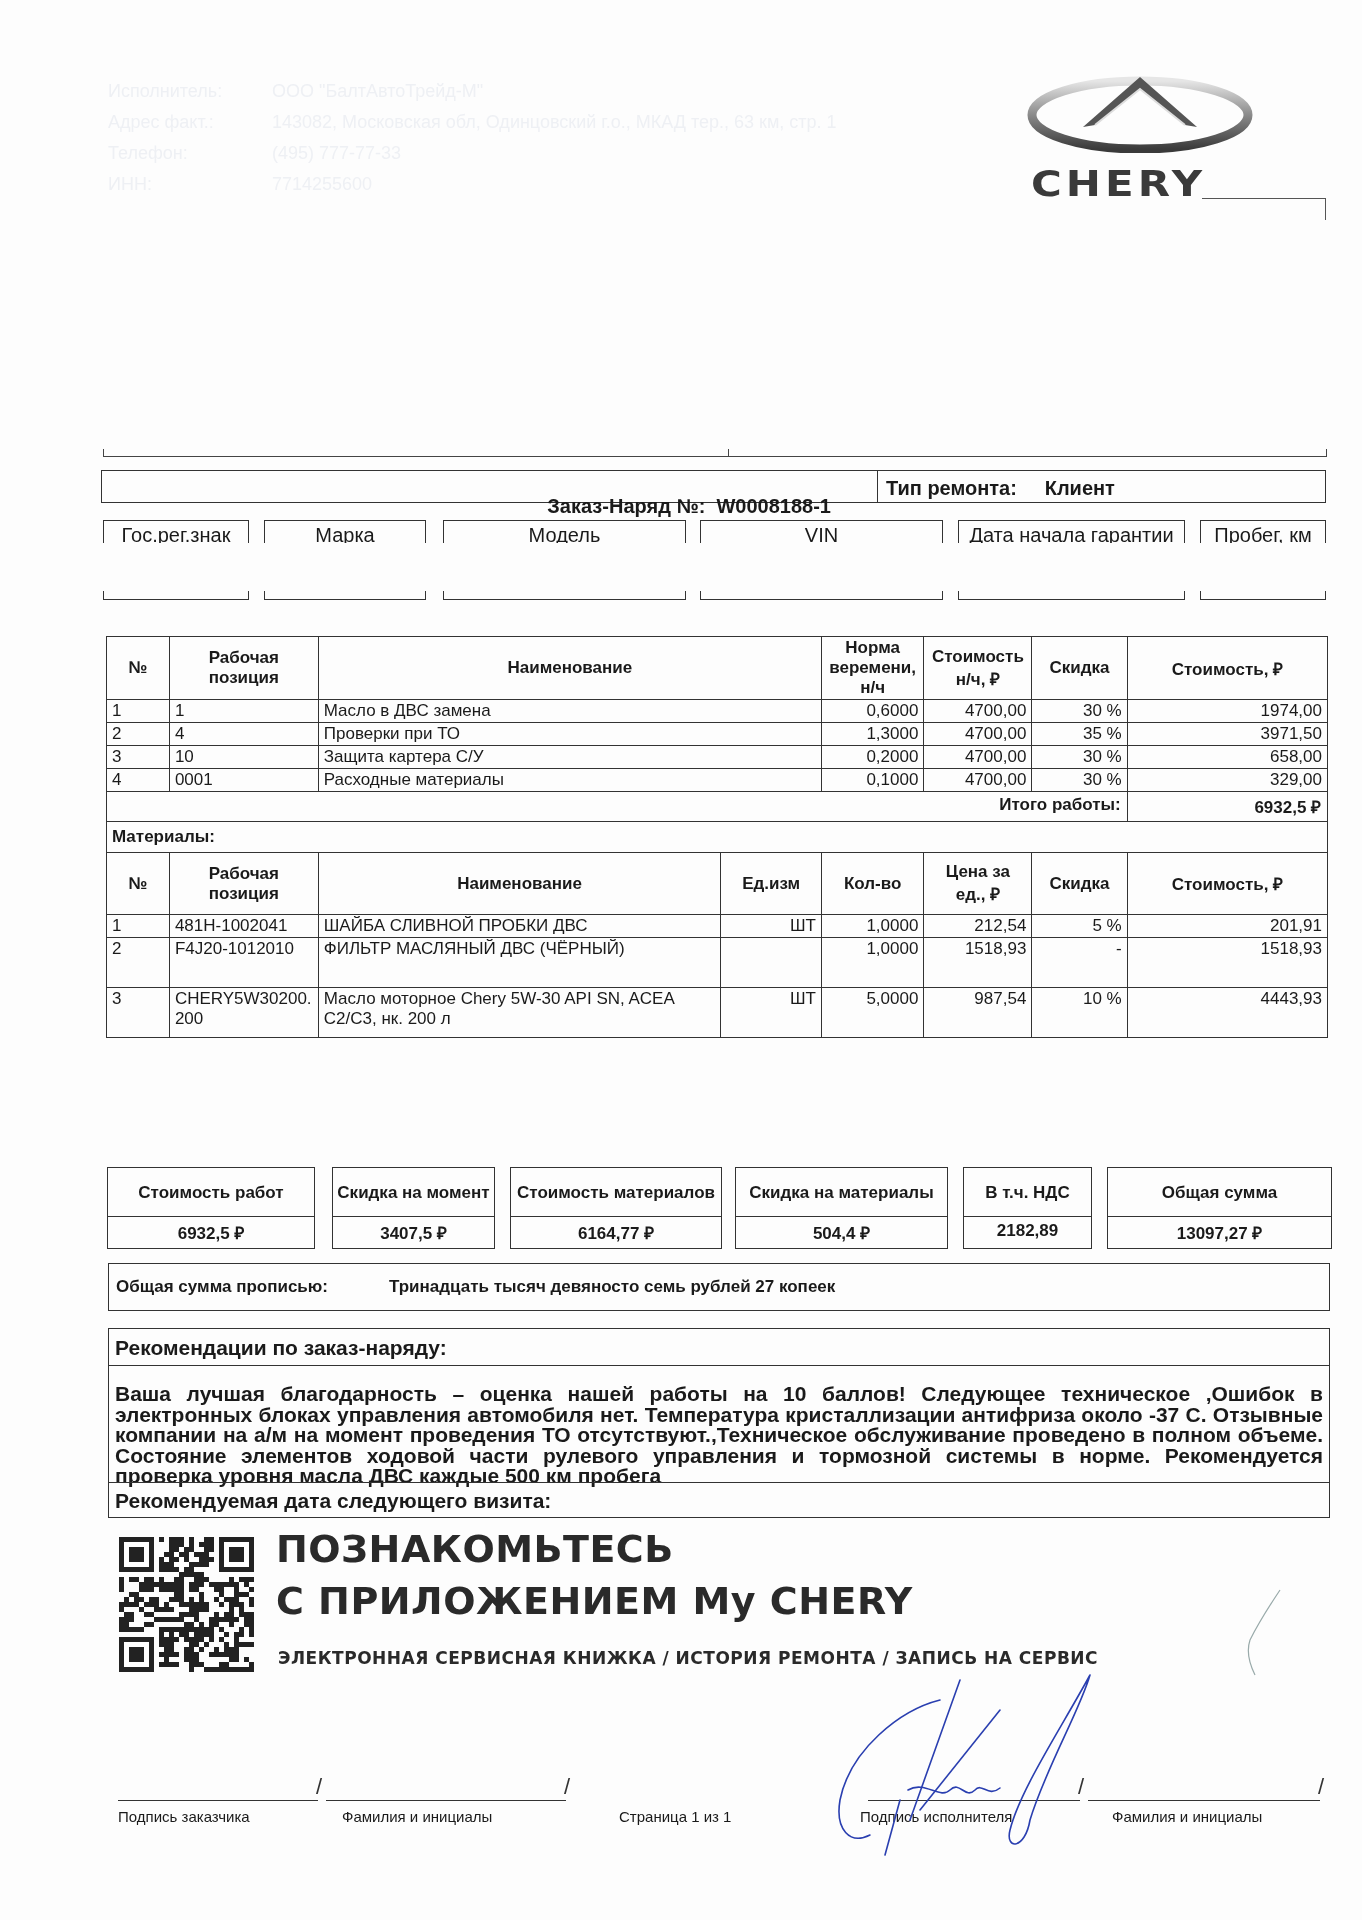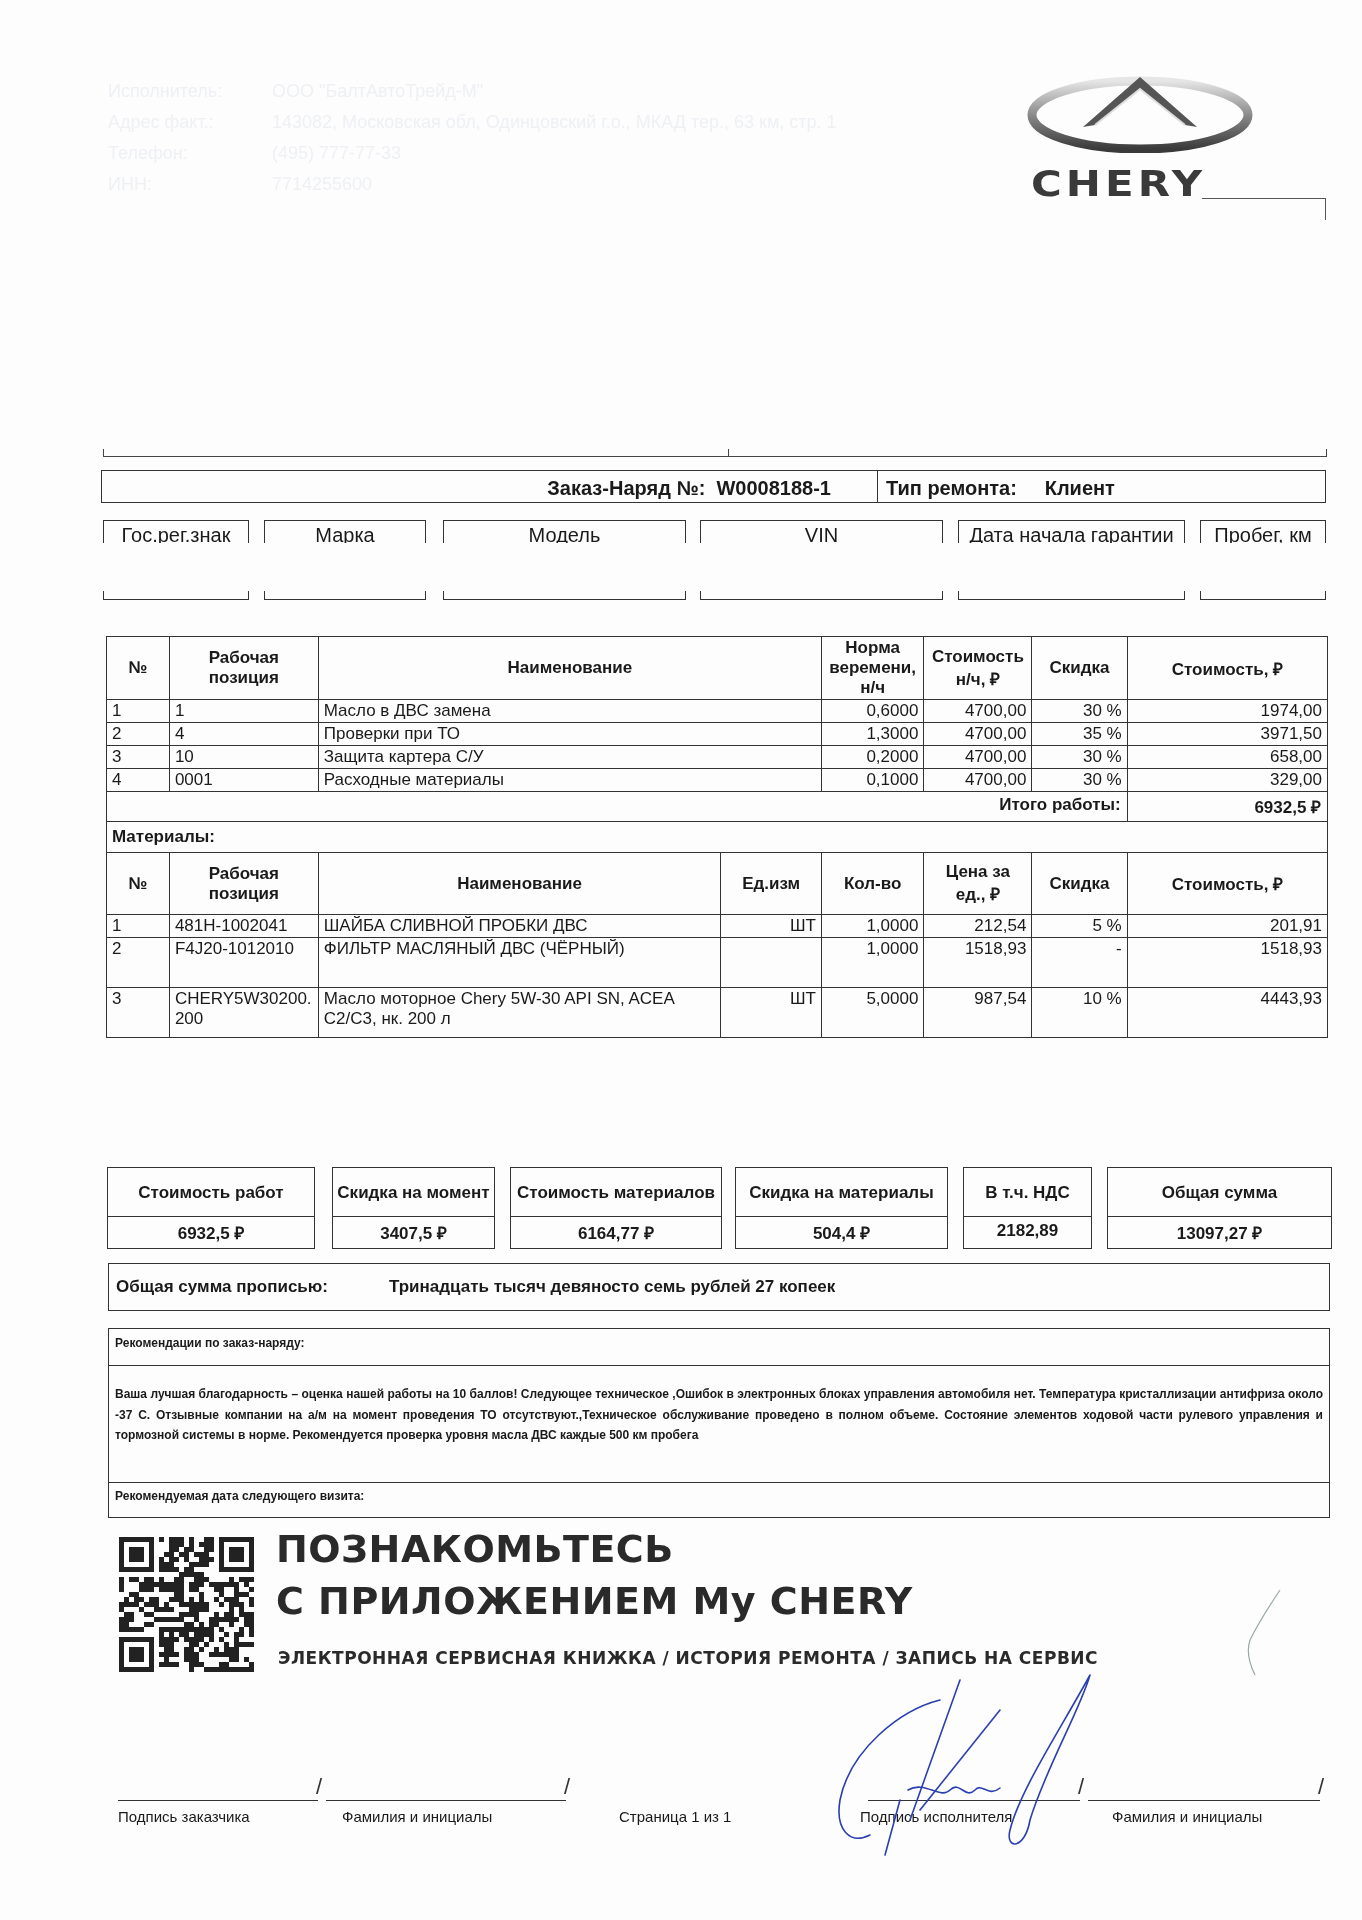--- a/index.html
+++ b/index.html
@@ -15,21 +15,21 @@
   
   .logo { left: 1025px; top: 65px; width: 250px; }
   .logo-word { font-family: "DejaVu Sans", sans-serif; font-weight: bold; font-size: 42px; letter-spacing: 4px; color: #3a3a3a; margin-top: 2px; padding-left: 6px; transform: scaleY(0.85); }
   .logo-line { left: 1202px; top: 198px; width: 124px; height: 1px; background: #555; }
   .logo-tick { left: 1325px; top: 198px; width: 1px; height: 22px; background: #555; }
 
   .sepline { left: 103px; top: 456px; width: 1224px; height: 1px; background: #444; }
   .septick { width: 1px; height: 8px; background: #444; top: 449px; }
 
   .order { left: 101px; top: 470px; width: 1225px; height: 33px; border: 1.5px solid #333; box-sizing: border-box; font-weight: bold; font-size: 20px; }
-  .order .no { position: absolute; right: 494px; top: 6px; }
+  .order .no { position: absolute; right: 494px; top: 24px; }
   .order .div { position: absolute; left: 775px; top: 0; bottom: 0; border-left: 1.5px solid #333; }
   .order .type { position: absolute; left: 784px; top: 6px; }
 
   .vbox { position: absolute; top: 520px; height: 80px; font-size: 20px; text-align: center; }
   .vbox .top { border-top: 1.5px solid #333; border-left: 1.5px solid #333; border-right: 1.5px solid #333; height: 22px; overflow: hidden; line-height: 28px; }
   .vbox .bot { position: absolute; bottom: 0; left: 0; right: 0; height: 8px; border-bottom: 1.5px solid #333; border-left: 1.5px solid #333; border-right: 1.5px solid #333; }
 
   table { border-collapse: collapse; font-size: 17px; }
   .grid { position: absolute; left: 106px; width: 1222px; border: 1.5px solid #333; }
   .grid td, .grid th { border: 1.2px solid #333; padding: 1px 5px; vertical-align: top; }
@@ -39,21 +39,21 @@
   .b { font-weight: bold; }
   .total-row td { padding: 3px 6px; }
 
   .sumbox { position: absolute; top: 1167px; height: 82px; border: 1.5px solid #333; box-sizing: border-box; text-align: center; font-size: 17px; }
   .sumbox .h { height: 48px; display: flex; align-items: center; justify-content: center; font-weight: bold; border-bottom: 1.5px solid #333; line-height: 21px; }
   .sumbox .v { font-weight: bold; padding-top: 4px; }
 
   .words { left: 108px; top: 1263px; width: 1222px; height: 48px; border: 1.5px solid #333; box-sizing: border-box; font-weight: bold; font-size: 17px; padding: 13px 7px; }
   .words .wv { position: absolute; left: 280px; top: 13px; }
 
-  .rec { left: 108px; top: 1328px; width: 1222px; height: 190px; border: 1.5px solid #333; box-sizing: border-box; font-weight: bold; font-size: 12px; }
+  .rec { left: 108px; top: 1328px; width: 1222px; height: 190px; border: 1.5px solid #333; box-sizing: border-box; font-weight: bold; font-size: 21px; }
   .rec .rh { padding: 7px 6px; height: 22px; border-bottom: 1.5px solid #333; }
   .rec .rt { padding: 18px 6px 0 6px; line-height: 20.5px; height: 92px; text-align: justify; }
   .rec .rn { position: absolute; left: 0; right: 0; bottom: 0; border-top: 1.5px solid #333; padding: 6px 6px; height: 22px; }
 
   .qr { left: 119px; top: 1537px; width: 135px; height: 135px; }
   .promo1 { left: 276px; top: 1527px; font-family: "DejaVu Sans", sans-serif; font-weight: bold; font-size: 38px; color: #2a2a2a; letter-spacing: 0.5px; }
   .promo2 { left: 276px; top: 1579px; font-family: "DejaVu Sans", sans-serif; font-weight: bold; font-size: 38px; color: #2a2a2a; letter-spacing: 0.5px; }
   .promo3 { left: 278px; top: 1648px; font-family: "DejaVu Sans", sans-serif; font-weight: bold; font-size: 17px; color: #2a2a2a; letter-spacing: 0.5px; }
 
   .sig-line { height: 1px; background: #333; }

